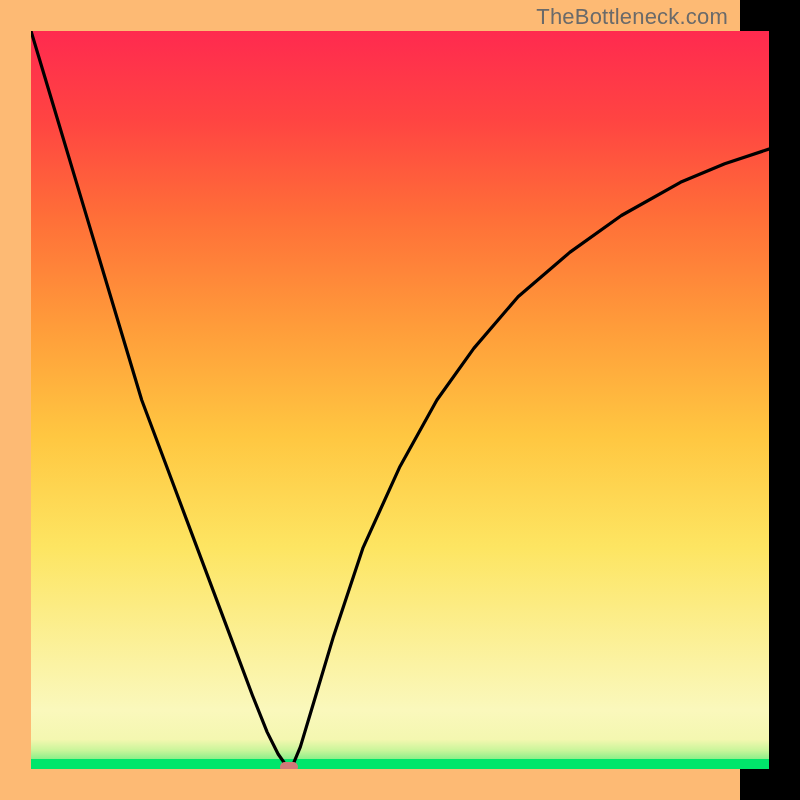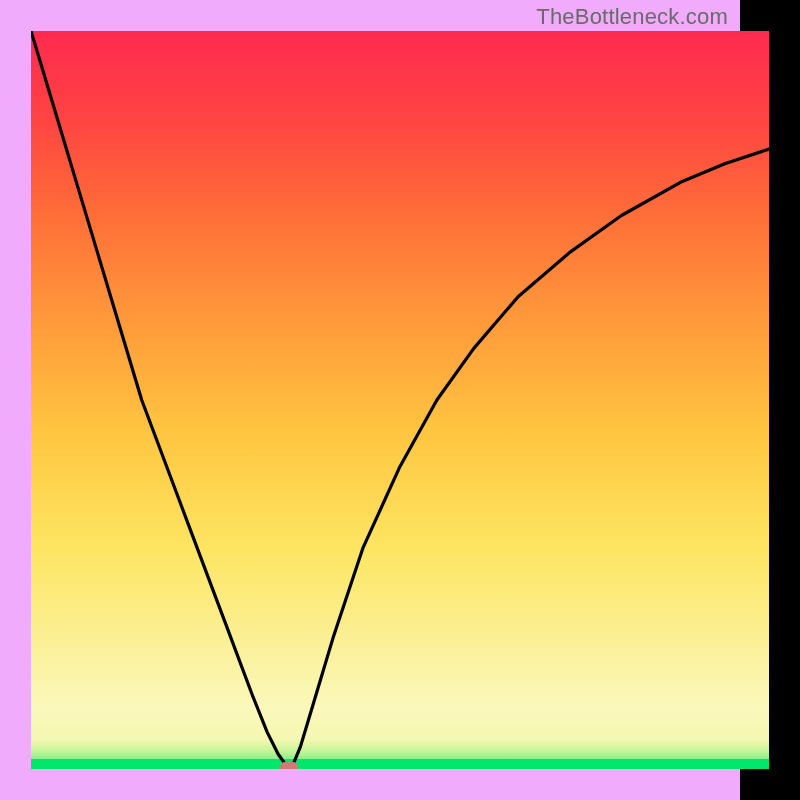--- a/index.html
+++ b/index.html
@@ -10,21 +10,21 @@
     background: #000;
     overflow: hidden;
     font-family: Arial, Helvetica, sans-serif;
   }
   .frame {
     position: absolute;
     top: 0;
     left: 0;
     width: 740px;
     height: 800px;
-    background: #f0abfc;
+    background: #fdba74;
   }
   .watermark {
     position: absolute;
     top: 4px;
     right: 12px;
     color: #6a6a6a;
     font-size: 22px;
     letter-spacing: 0.2px;
     font-weight: 400;
   }

